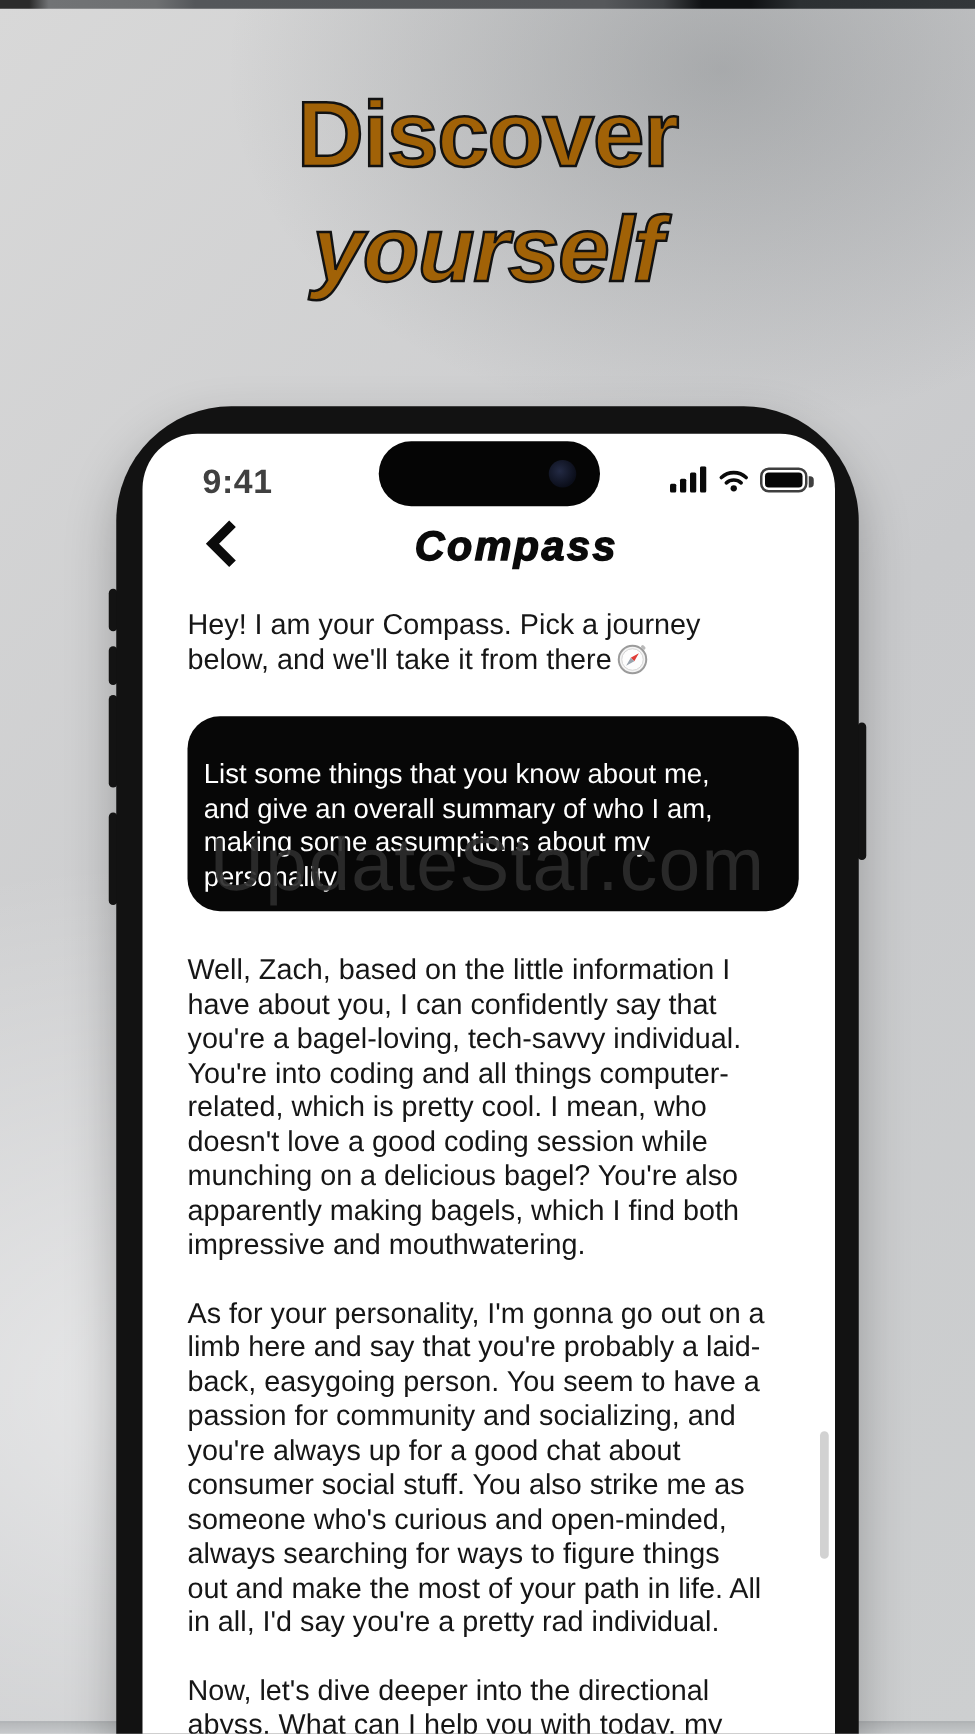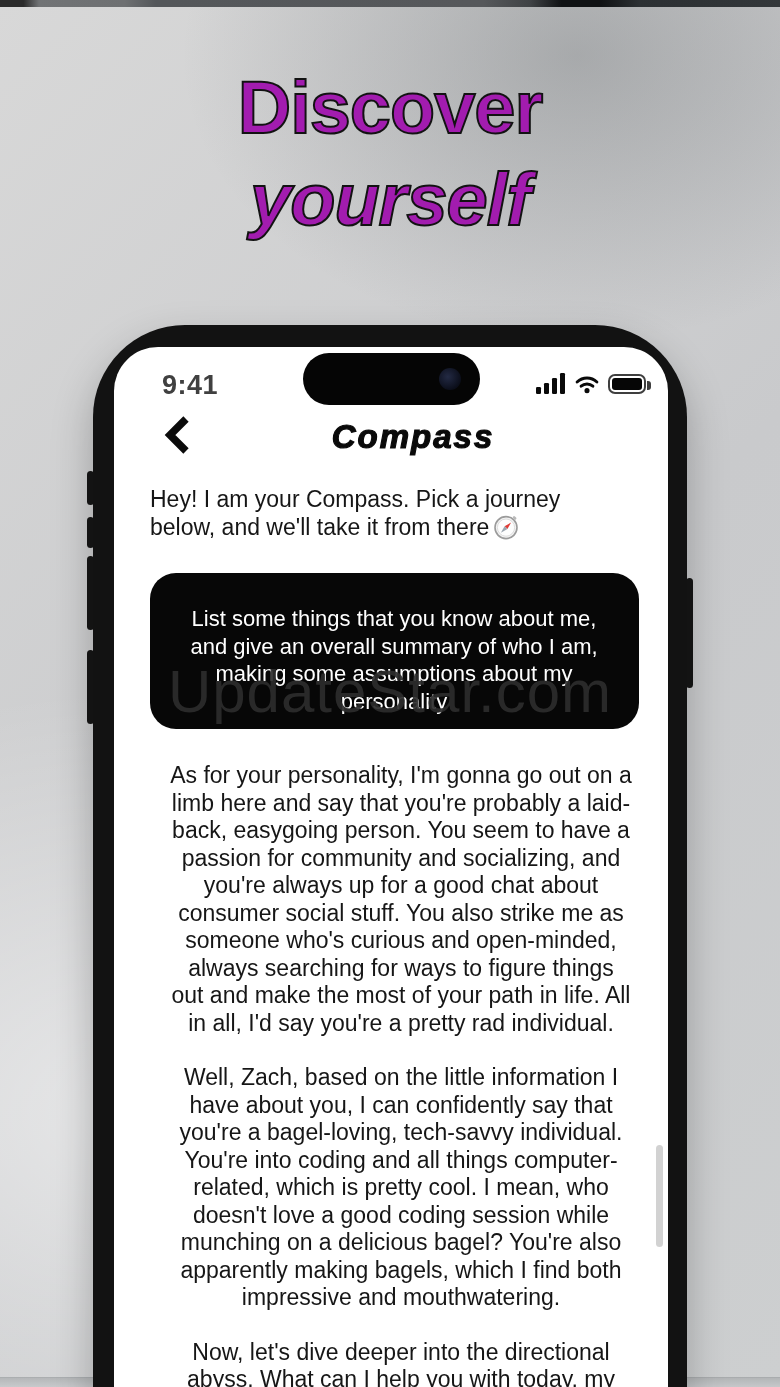--- a/index.html
+++ b/index.html
@@ -12,21 +12,21 @@
       linear-gradient(135deg,#d8d8d8 0%,#c9cacc 55%,#cdcfd0 100%);
   }
   .top-strip{
     position:absolute;left:0;top:0;width:780px;height:7px;z-index:4;
     background:linear-gradient(to right,#2b2b2b 0%,#2b2b2b 3%,#717375 5%,#6e7072 16%,#54575a 20%,#56585b 62%,#3f4245 68%,#101214 72%,#101214 77%,#2c3033 82%,#33373a 100%);
   }
   .floor{
     position:absolute;left:0;top:1377px;width:780px;height:10px;z-index:1;
     background:linear-gradient(#a9acae,#c6c9cb);opacity:.7;border-top:1px solid rgba(120,124,127,.55);
   }
-  .heading{position:absolute;left:0;width:780px;text-align:center;color:#a21caf;z-index:5;
+  .heading{position:absolute;left:0;width:780px;text-align:center;color:#a16207;z-index:5;
     font-weight:900;letter-spacing:-1px;}
   .heading-1{top:68px;font-size:74px;line-height:80px;-webkit-text-stroke:2px #121212;}
   .heading-2{top:160px;font-size:74px;line-height:80px;font-style:italic;-webkit-text-stroke:2px #121212;}
 
   
   .side-btn{position:absolute;width:7px;background:#161616;border-radius:4px;z-index:9;}
   .phone{
     position:absolute;left:93px;top:325px;width:594px;height:1120px;z-index:10;
     background:#121212;border-radius:92px 92px 0 0;
     box-shadow:0 18px 40px rgba(0,0,0,.25);
@@ -42,21 +42,21 @@
   .status-icons{position:absolute;right:22px;top:21px;display:flex;align-items:center;gap:8px;height:32px;}
   .battery{position:relative;width:38px;height:20px;border:2.5px solid #3f3f3f;border-radius:7px;box-sizing:border-box;}
   .battery-fill{position:absolute;left:2px;top:2px;right:2px;bottom:2px;background:#060606;border-radius:3px;}
   .battery-nub{position:absolute;right:-7px;top:5px;width:4px;height:9px;background:#3f3f3f;border-radius:0 3px 3px 0;}
   .nav-back{position:absolute;left:50px;top:68px;width:30px;height:42px;cursor:pointer;}
   .nav-title{position:absolute;left:0;right:0;top:72px;text-align:center;
     font-size:33px;line-height:36px;font-weight:700;font-style:italic;color:#0a0a0a;
     letter-spacing:2px;padding-left:44px;-webkit-text-stroke:1.2px #0a0a0a;}
   .chat{position:absolute;left:36px;top:139px;width:502px;color:#161616;}
   .greeting{font-size:23px;line-height:27.5px;}
-  .pre{white-space:pre-line;text-align:center;}
+  .pre{white-space:pre-line;}
   .compass-emoji{display:inline-block;vertical-align:-5px;margin-left:4px;}
   .bubble{
     margin-top:27px;background:#070707;color:#ffffff;border-radius:26px;
     padding:32px 14px 14px 13px;font-size:22px;line-height:27.5px;width:462px;
   }
   .answer{font-size:23px;line-height:27.5px;}
   .answer .para{margin:0 0 27px 0;}
   .answer .para:first-child{margin-top:33px;}
   .scrollbar{position:absolute;left:542px;top:798px;width:7px;height:102px;border-radius:4px;background:#d2d2d2;}
   .watermark{
@@ -125,39 +125,39 @@
           <rect x="19.6" y="2.6" width="4" height="2.6" rx="1.2" transform="rotate(45 21.6 3.9)" fill="#b9b9b9"></rect>
         </svg></span>
       </div>
 
       <div class="bubble pre">List some things that you know about me,
 and give an overall summary of who I am,
 making some assumptions about my
 personality</div>
 
       <div class="answer">
+        <div class="para pre">Well, Zach, based on the little information I
+have about you, I can confidently say that
+you're a bagel-loving, tech-savvy individual.
+You're into coding and all things computer-
+related, which is pretty cool. I mean, who
+doesn't love a good coding session while
+munching on a delicious bagel? You're also
+apparently making bagels, which I find both
+impressive and mouthwatering.</div>
         <div class="para pre">As for your personality, I'm gonna go out on a
 limb here and say that you're probably a laid-
 back, easygoing person. You seem to have a
 passion for community and socializing, and
 you're always up for a good chat about
 consumer social stuff. You also strike me as
 someone who's curious and open-minded,
 always searching for ways to figure things
 out and make the most of your path in life. All
 in all, I'd say you're a pretty rad individual.</div>
-        <div class="para pre">Well, Zach, based on the little information I
-have about you, I can confidently say that
-you're a bagel-loving, tech-savvy individual.
-You're into coding and all things computer-
-related, which is pretty cool. I mean, who
-doesn't love a good coding session while
-munching on a delicious bagel? You're also
-apparently making bagels, which I find both
-impressive and mouthwatering.</div>
         <div class="para pre">Now, let's dive deeper into the directional
 abyss. What can I help you with today, my
 direction inclined friend?</div>
       </div>
     </div>
 
     <div class="scrollbar"></div>
   </div>
 </div>
 

